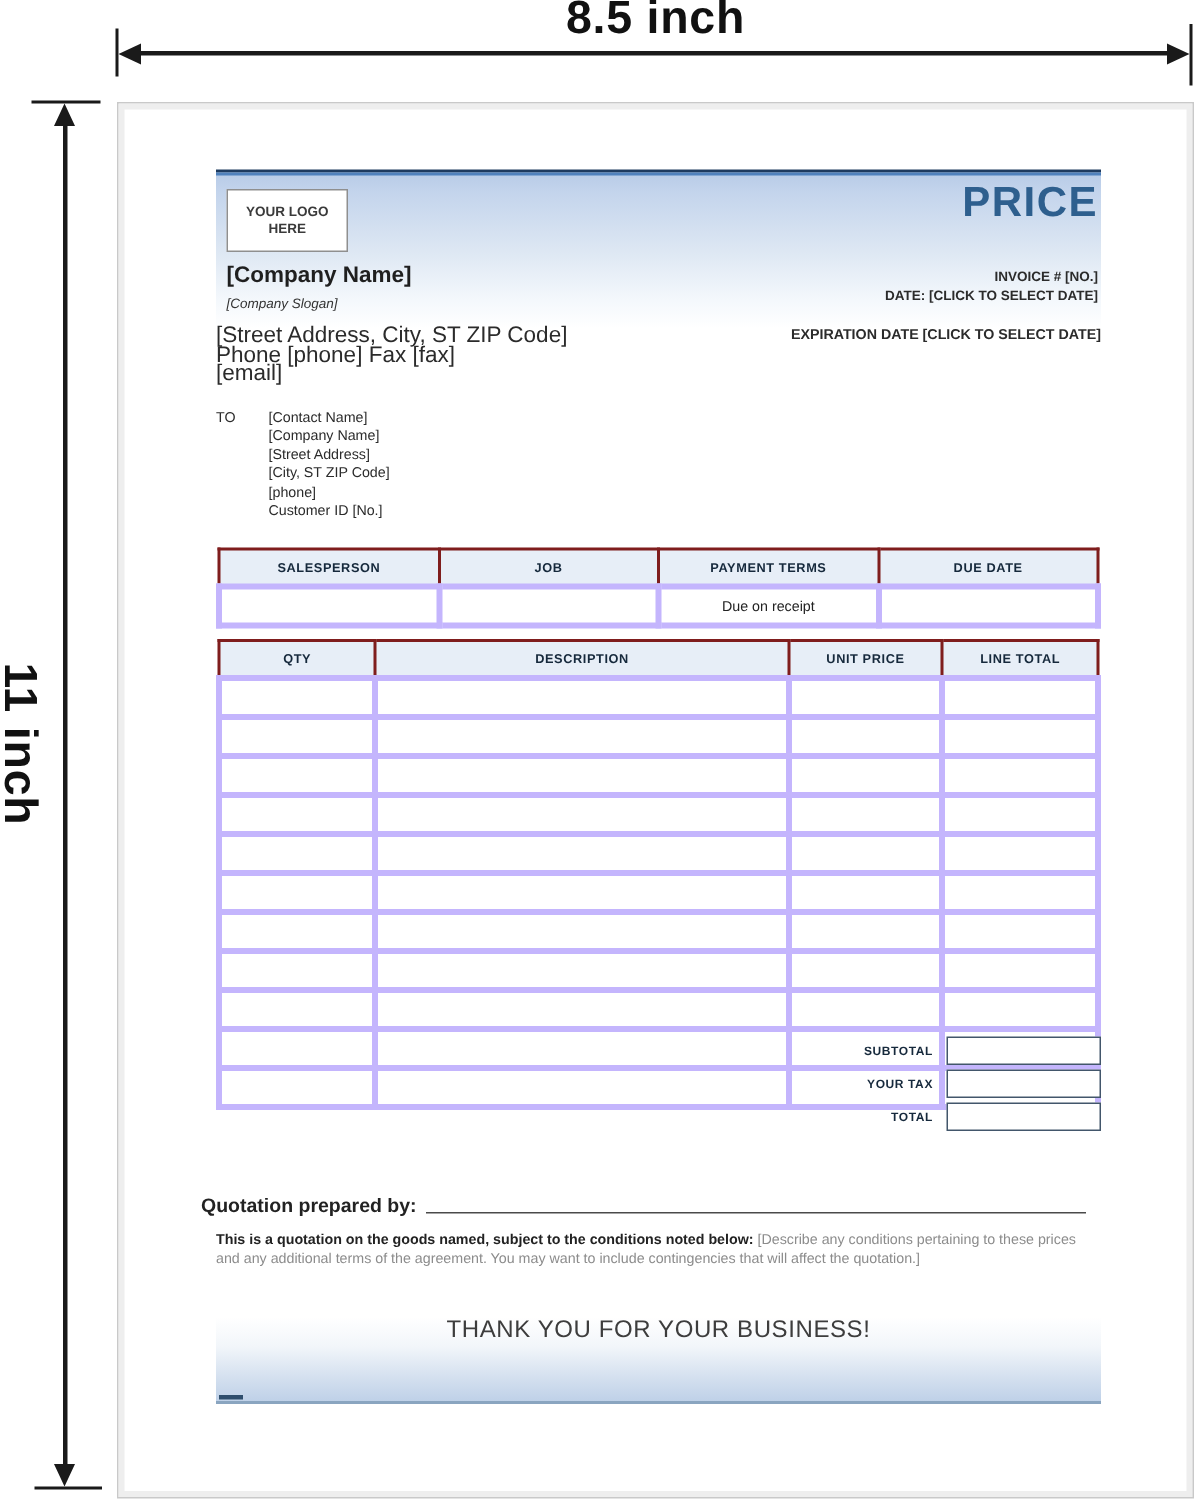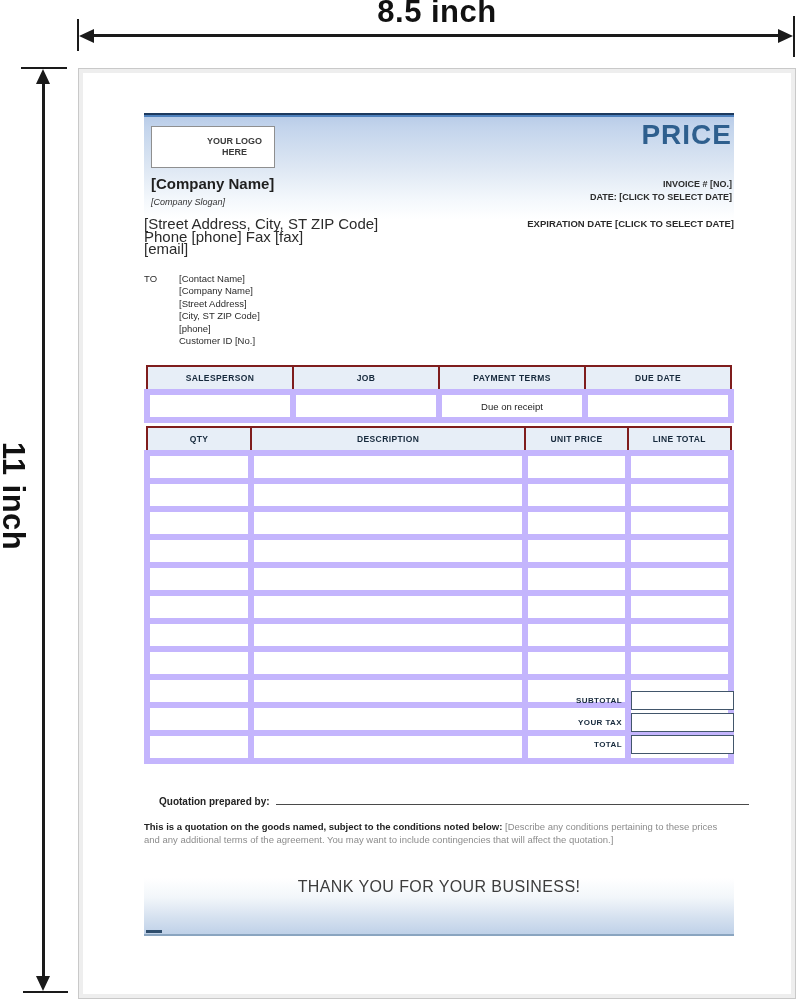--- a/index.html
+++ b/index.html
@@ -25,48 +25,48 @@
   
   .page{left:78px;top:68px;width:716px;height:929px;background:#fff;
         border:1px solid #c9c9c9;box-shadow:inset 0 0 0 4px #eeeeee;}
 
   
   .band{left:65px;top:44px;width:590px;height:104px;border-top:2px solid #1d3a5f;
         background:linear-gradient(to bottom,#b7cbe7 0%,#c3d4ec 12%,#dde7f3 50%,#f4f8fc 82%,#ffffff 100%);}
   .band-line2{left:0;top:0;width:100%;height:2px;background:#4f81bd;}
   .logo-box{left:7px;top:11px;width:79px;height:40px;background:#fff;border:1px solid #8f8f8f;
             display:flex;flex-direction:column;align-items:center;justify-content:center;
-            font-weight:bold;font-size:9px;line-height:11px;color:#3a3a3a;text-align:center;padding-left:43px;}
+            font-weight:bold;font-size:9px;line-height:11px;color:#3a3a3a;text-align:center;}
   .quote-title{right:2px;top:4px;font-size:28px;font-weight:bold;color:#2e5f8e;letter-spacing:1px;}
   .company-name{left:7px;top:60px;font-size:15px;font-weight:bold;color:#1f1f1f;}
   .company-slogan{left:7px;top:82px;font-size:9px;font-style:italic;color:#333;}
   .inv-block{right:2px;top:63px;text-align:right;font-size:9px;font-weight:bold;line-height:13px;color:#2b2b2b;}
 
   .addr-block{left:65px;top:149px;font-size:15px;line-height:12.5px;}
   .expiration{right:61px;top:149px;font-size:9.5px;font-weight:bold;}
   .to-block{left:65px;top:204px;font-size:9.5px;line-height:12.4px;display:flex;}
   .to-label{width:35px;}
 
   
   table{border-collapse:collapse;table-layout:fixed;}
   .doc-table{border:2px solid #394b5e;font-size:9.5px;color:#222;}
   .doc-table th{background:#e7eef7;border:2px solid #7f1d1d;height:20px;
                 font-size:8.5px;font-weight:bold;letter-spacing:.4px;color:#16293c;}
-  .doc-table td{border:6px solid #c4b5fd;height:20px;text-align:center;background:#fff;}
+  .doc-table td{border:4px solid #c4b5fd;height:20px;text-align:center;background:#fff;}
   .info-table{left:65px;top:296px;width:590px;}
   .items-table{left:65px;top:357px;width:590px;}
 
   
   .totals{left:425px;top:622px;width:230px;}
   .tot-row{display:flex;justify-content:flex-end;align-items:center;margin-bottom:3px;text-align:right;}
   .tot-label{font-size:8px;font-weight:bold;letter-spacing:.4px;color:#16293c;margin-right:9px;}
   .tot-box{width:101px;height:17px;border:1px solid #42566b;background:#fff;}
 
   
-  .sig-row{left:80px;top:727px;width:590px;display:flex;font-size:10px;font-weight:bold;color:#222;}
+  .sig-row{left:55px;top:727px;width:590px;display:flex;font-size:13px;font-weight:bold;color:#222;}
   .accept-row{top:786px;}
   .fill-line{flex:1;border-bottom:1px solid #4a4a4a;margin:0 0 2px 6px;}
   .conditions{left:65px;top:751px;width:590px;font-size:9.5px;line-height:13px;color:#222;}
   .cond-lead{font-weight:bold;}
   .cond-gray{color:#8c8c8c;}
   .thanks{left:65px;top:809px;width:590px;height:56px;border-bottom:2px solid #8aa5c0;text-align:center;
           background:linear-gradient(to bottom,#ffffff 0%,#f2f6fa 35%,#d4e0ef 72%,#bfd1e8 100%);}
   .thanks-text{display:inline-block;margin-top:0;font-size:16px;font-weight:normal;letter-spacing:.4px;color:#3d3d3d;}
   .thanks-dash{left:2px;bottom:1px;width:16px;height:3px;background:#2f4e6d;}
 </style>

